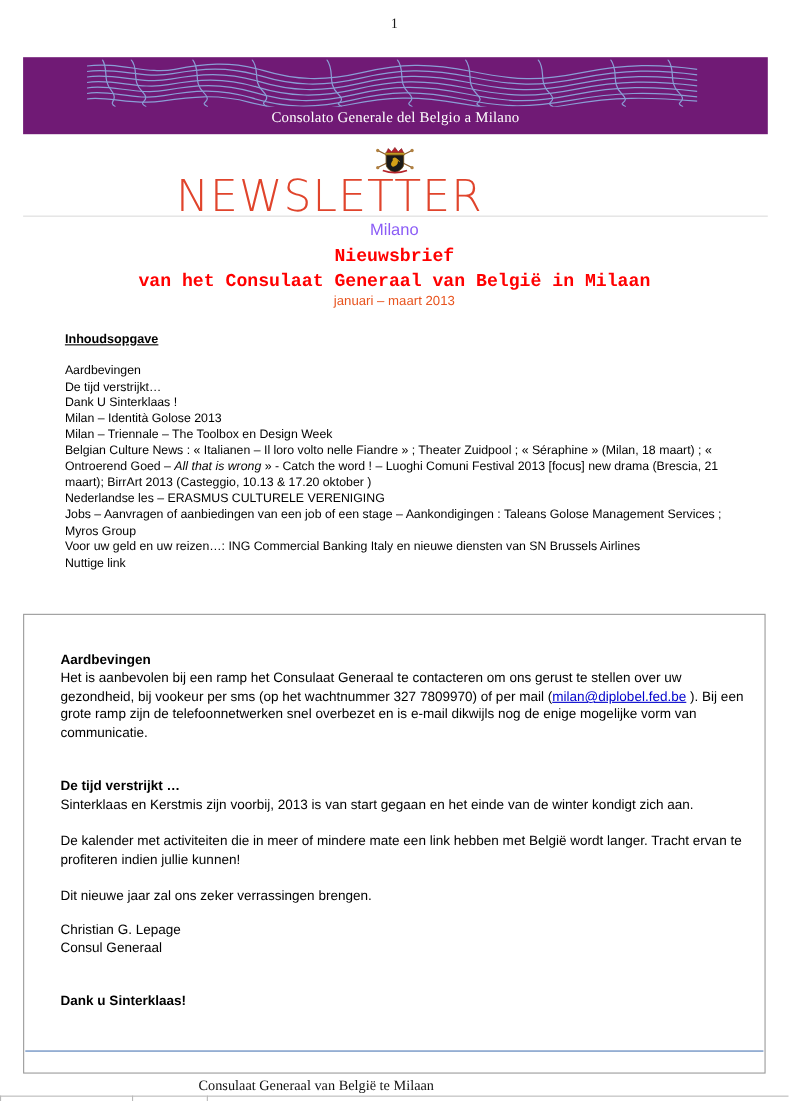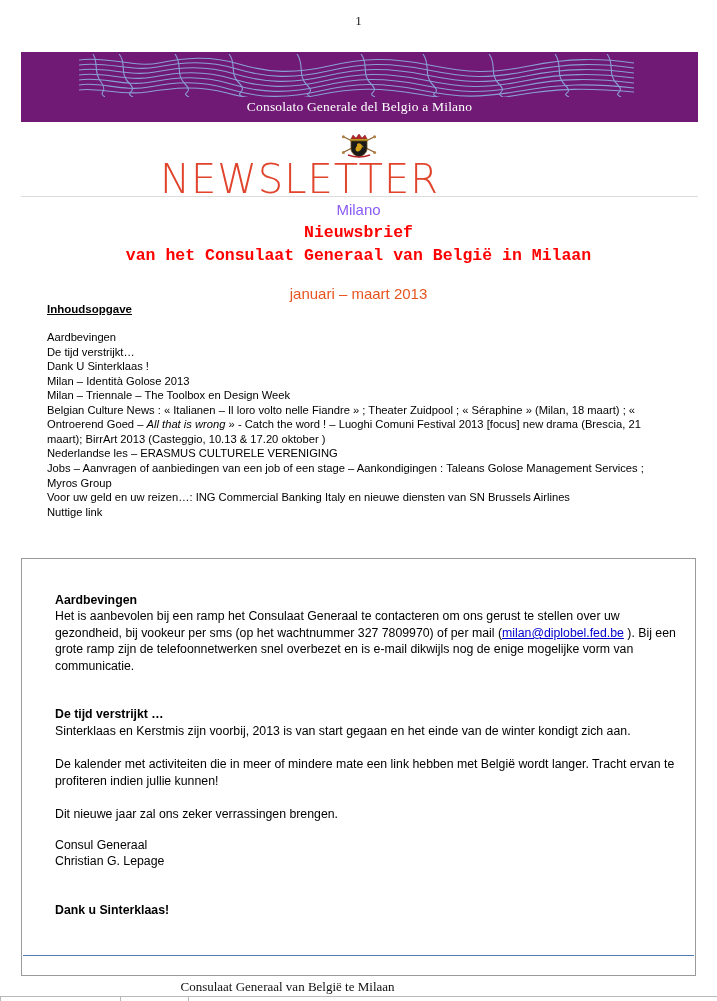--- a/index.html
+++ b/index.html
@@ -109,31 +109,31 @@
   .nl-title {
     font-family: Liberation Mono, monospace;
     font-weight: bold;
     font-size: 16.5px;
     color: #ff0000;
     line-height: 1.28;
     margin-top: 2px;
   }
   .nl-period {
     font-family: "Liberation Sans", sans-serif;
-    font-size: 15px;
+    font-size: 12px;
     color: #e8541f;
     line-height: 1.3;
-    margin-top: 18px;
+    margin-top: 0;
   }
 
   
   .toc {
     position: absolute;
     top: 302px;
-    left: 47px;
+    left: 59px;
     width: 600px;
     font-size: 11.2px;
     line-height: 1.30;
     color: #000;
   }
   .toc-heading {
     font-weight: bold;
     text-decoration: underline;
     font-size: 11.5px;
     margin-bottom: 13px;
@@ -316,22 +316,22 @@
     <div class="sec-heading">De tijd verstrijkt …</div>
     <p class="para">Sinterklaas en Kerstmis zijn voorbij, 2013 is van start gegaan en het einde van de winter kondigt zich aan.</p>
 
     <div class="gap-m"></div>
     <p class="para">De kalender met activiteiten die in meer of mindere mate een link hebben met België wordt langer. Tracht ervan te profiteren indien jullie kunnen!</p>
 
     <div class="gap-m"></div>
     <p class="para">Dit nieuwe jaar zal ons zeker verrassingen brengen.</p>
 
     <div class="gap-s"></div>
+    <p class="para">Christian G. Lepage</p>
     <p class="para">Consul Generaal</p>
-    <p class="para">Christian G. Lepage</p>
 
     <div class="gap-l"></div>
     <div class="sec-heading">Dank u Sinterklaas!</div>
   </div>
   <div class="blue-line"></div>
 </div>
 
 <div class="footer">Consulaat Generaal van België te Milaan</div>
 
 <div class="bottom-strip">

